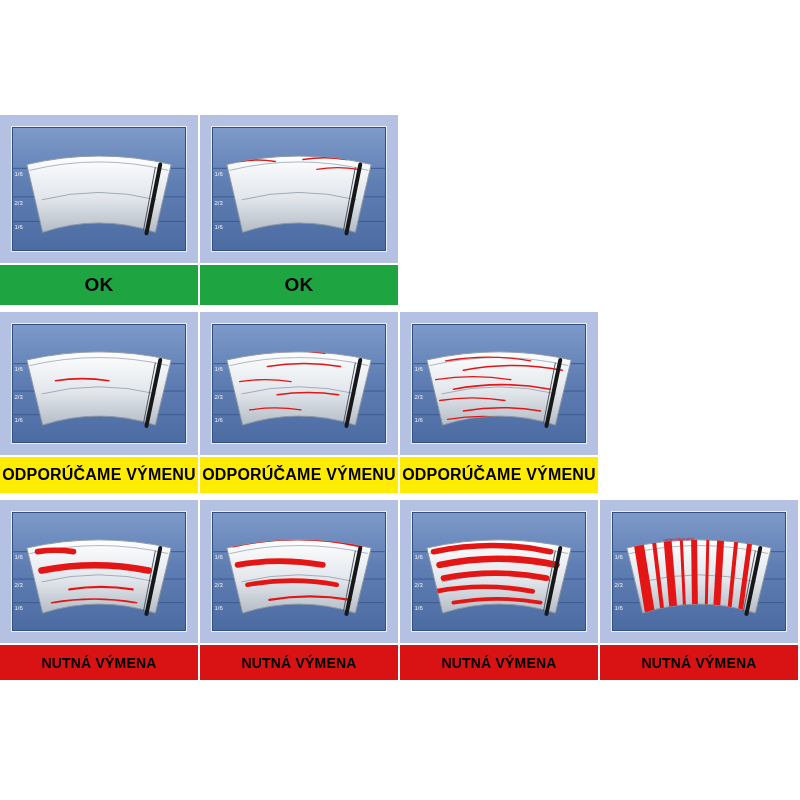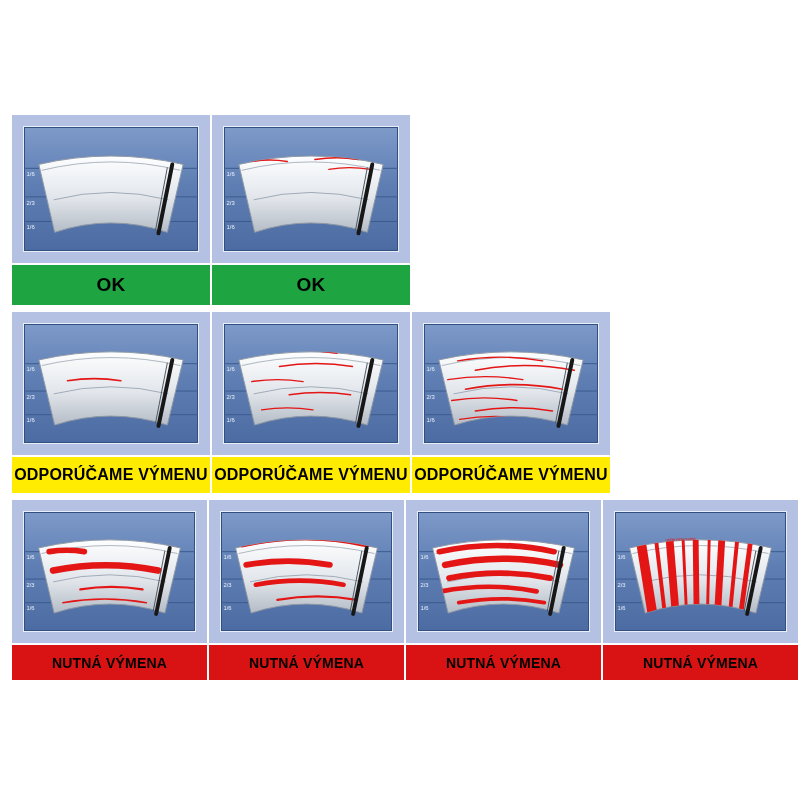--- a/index.html
+++ b/index.html
@@ -1,21 +1,21 @@
 <!DOCTYPE html>
 <html><head>
 <meta charset="utf-8">
 <style>
   html,body{margin:0;padding:0;}
   body{
     width:800px;height:800px;background:#ffffff;
     font-family:"Liberation Sans",sans-serif;
     overflow:hidden;
   }
-  .grid{margin-top:115px;padding-left:12px;}
+  .grid{margin-top:115px;}
   .row-block{margin-bottom:7px;}
   .cells{display:flex;}
   .cell{
     box-sizing:border-box;width:200px;padding:11px;
     background:#b5c1e2;border-right:2px solid #ffffff;
   }
   .cells .cell:last-child{border-right:2px solid #ffffff;}
   .row-0 .cell{height:148px;}
   .row-1 .cell{height:143px;}
   .row-2 .cell{height:143px;}

